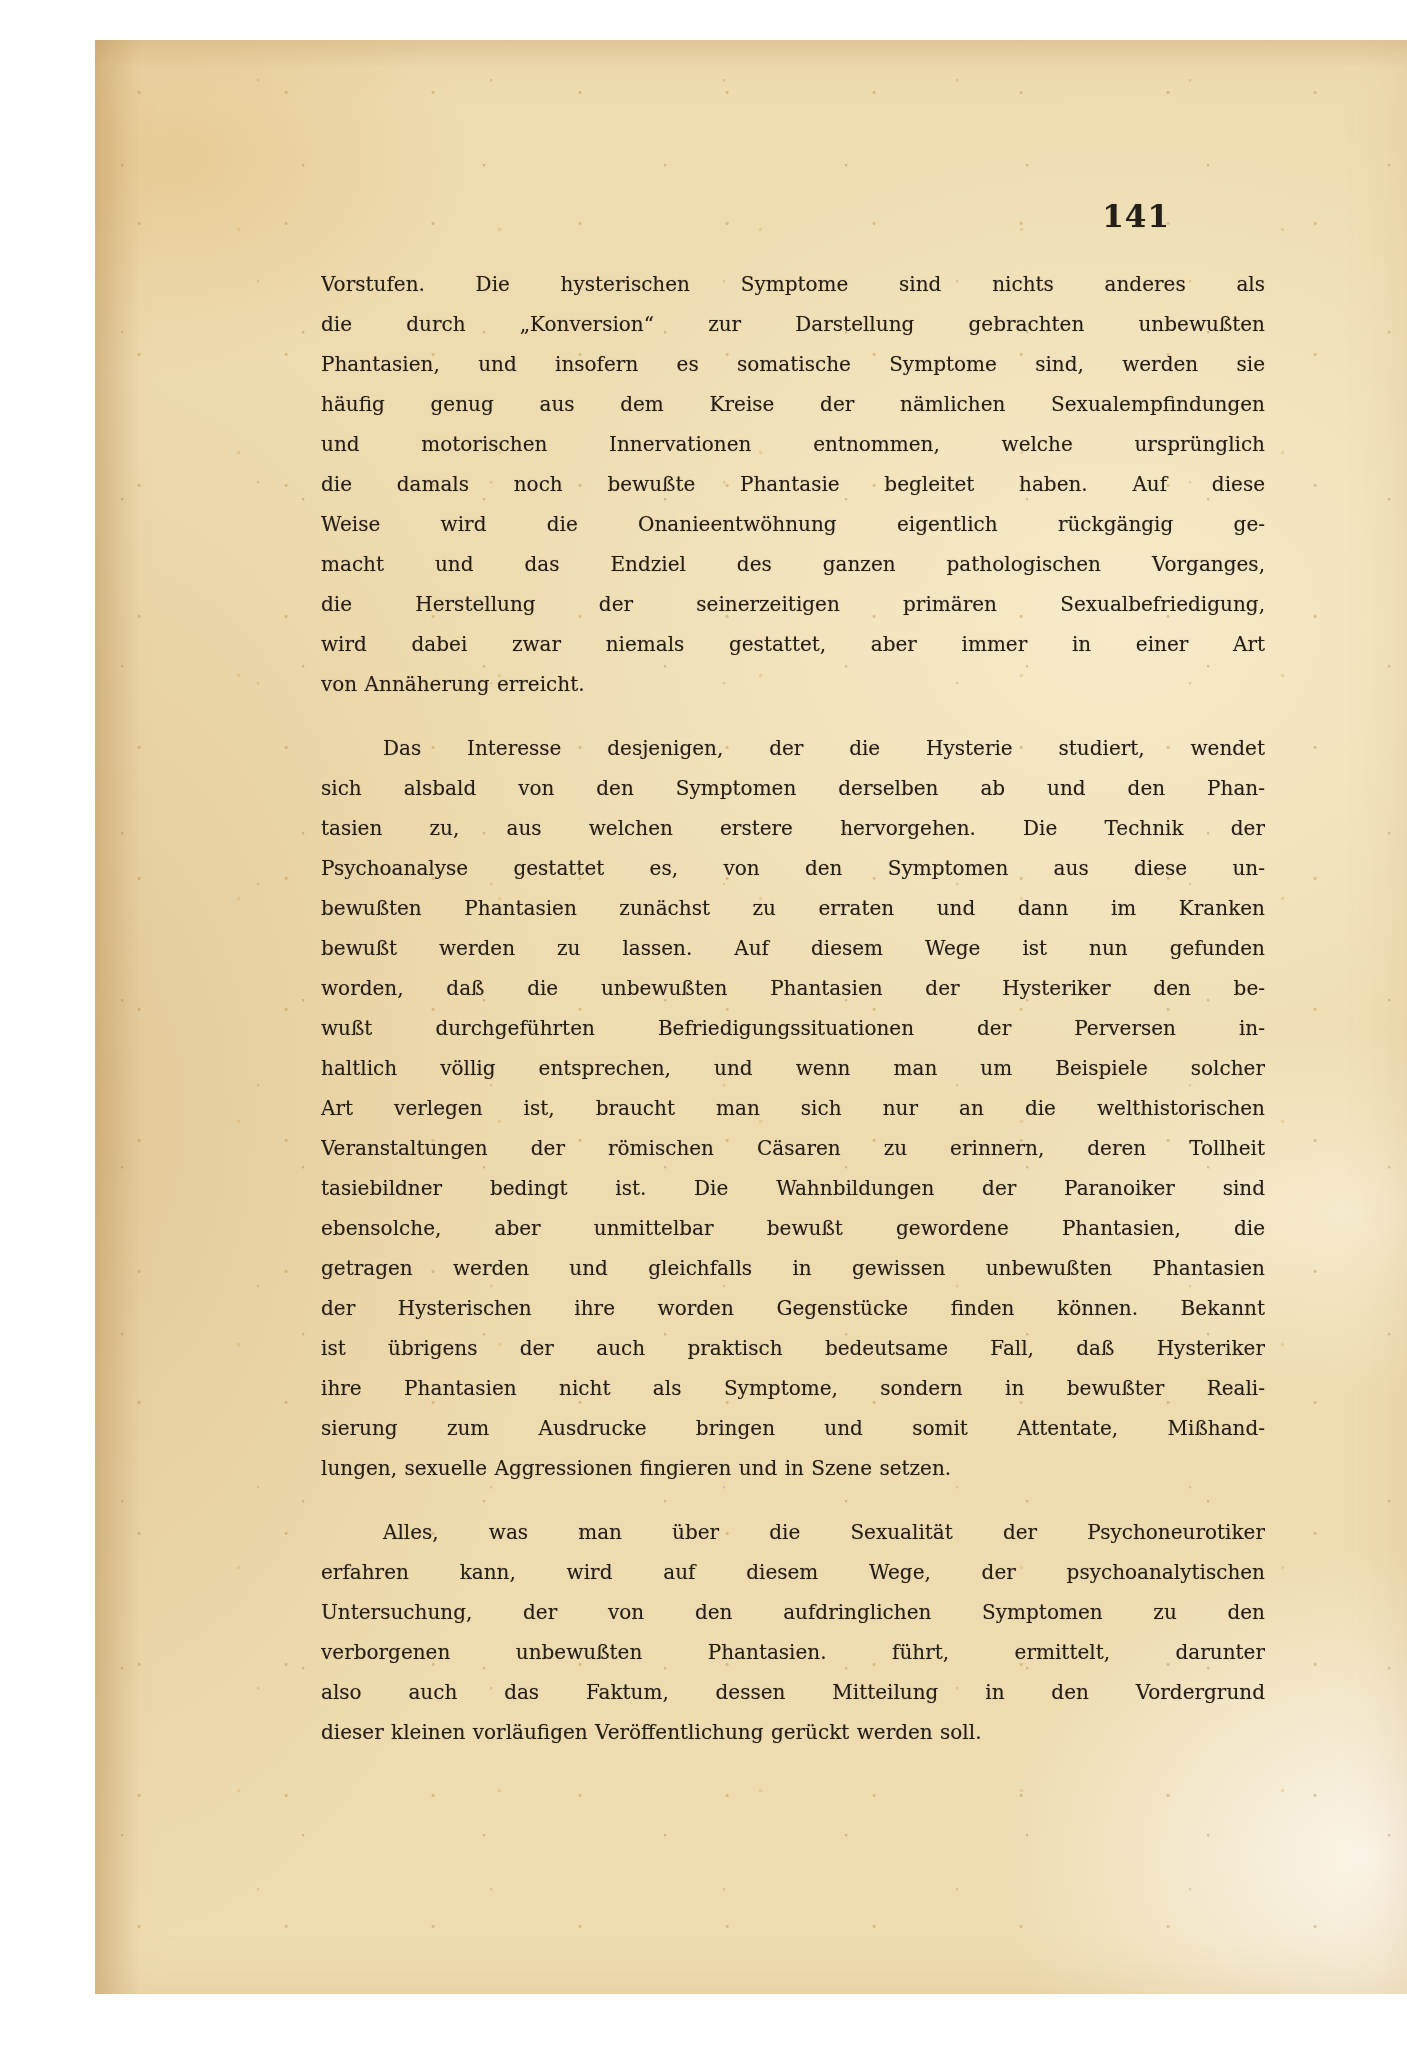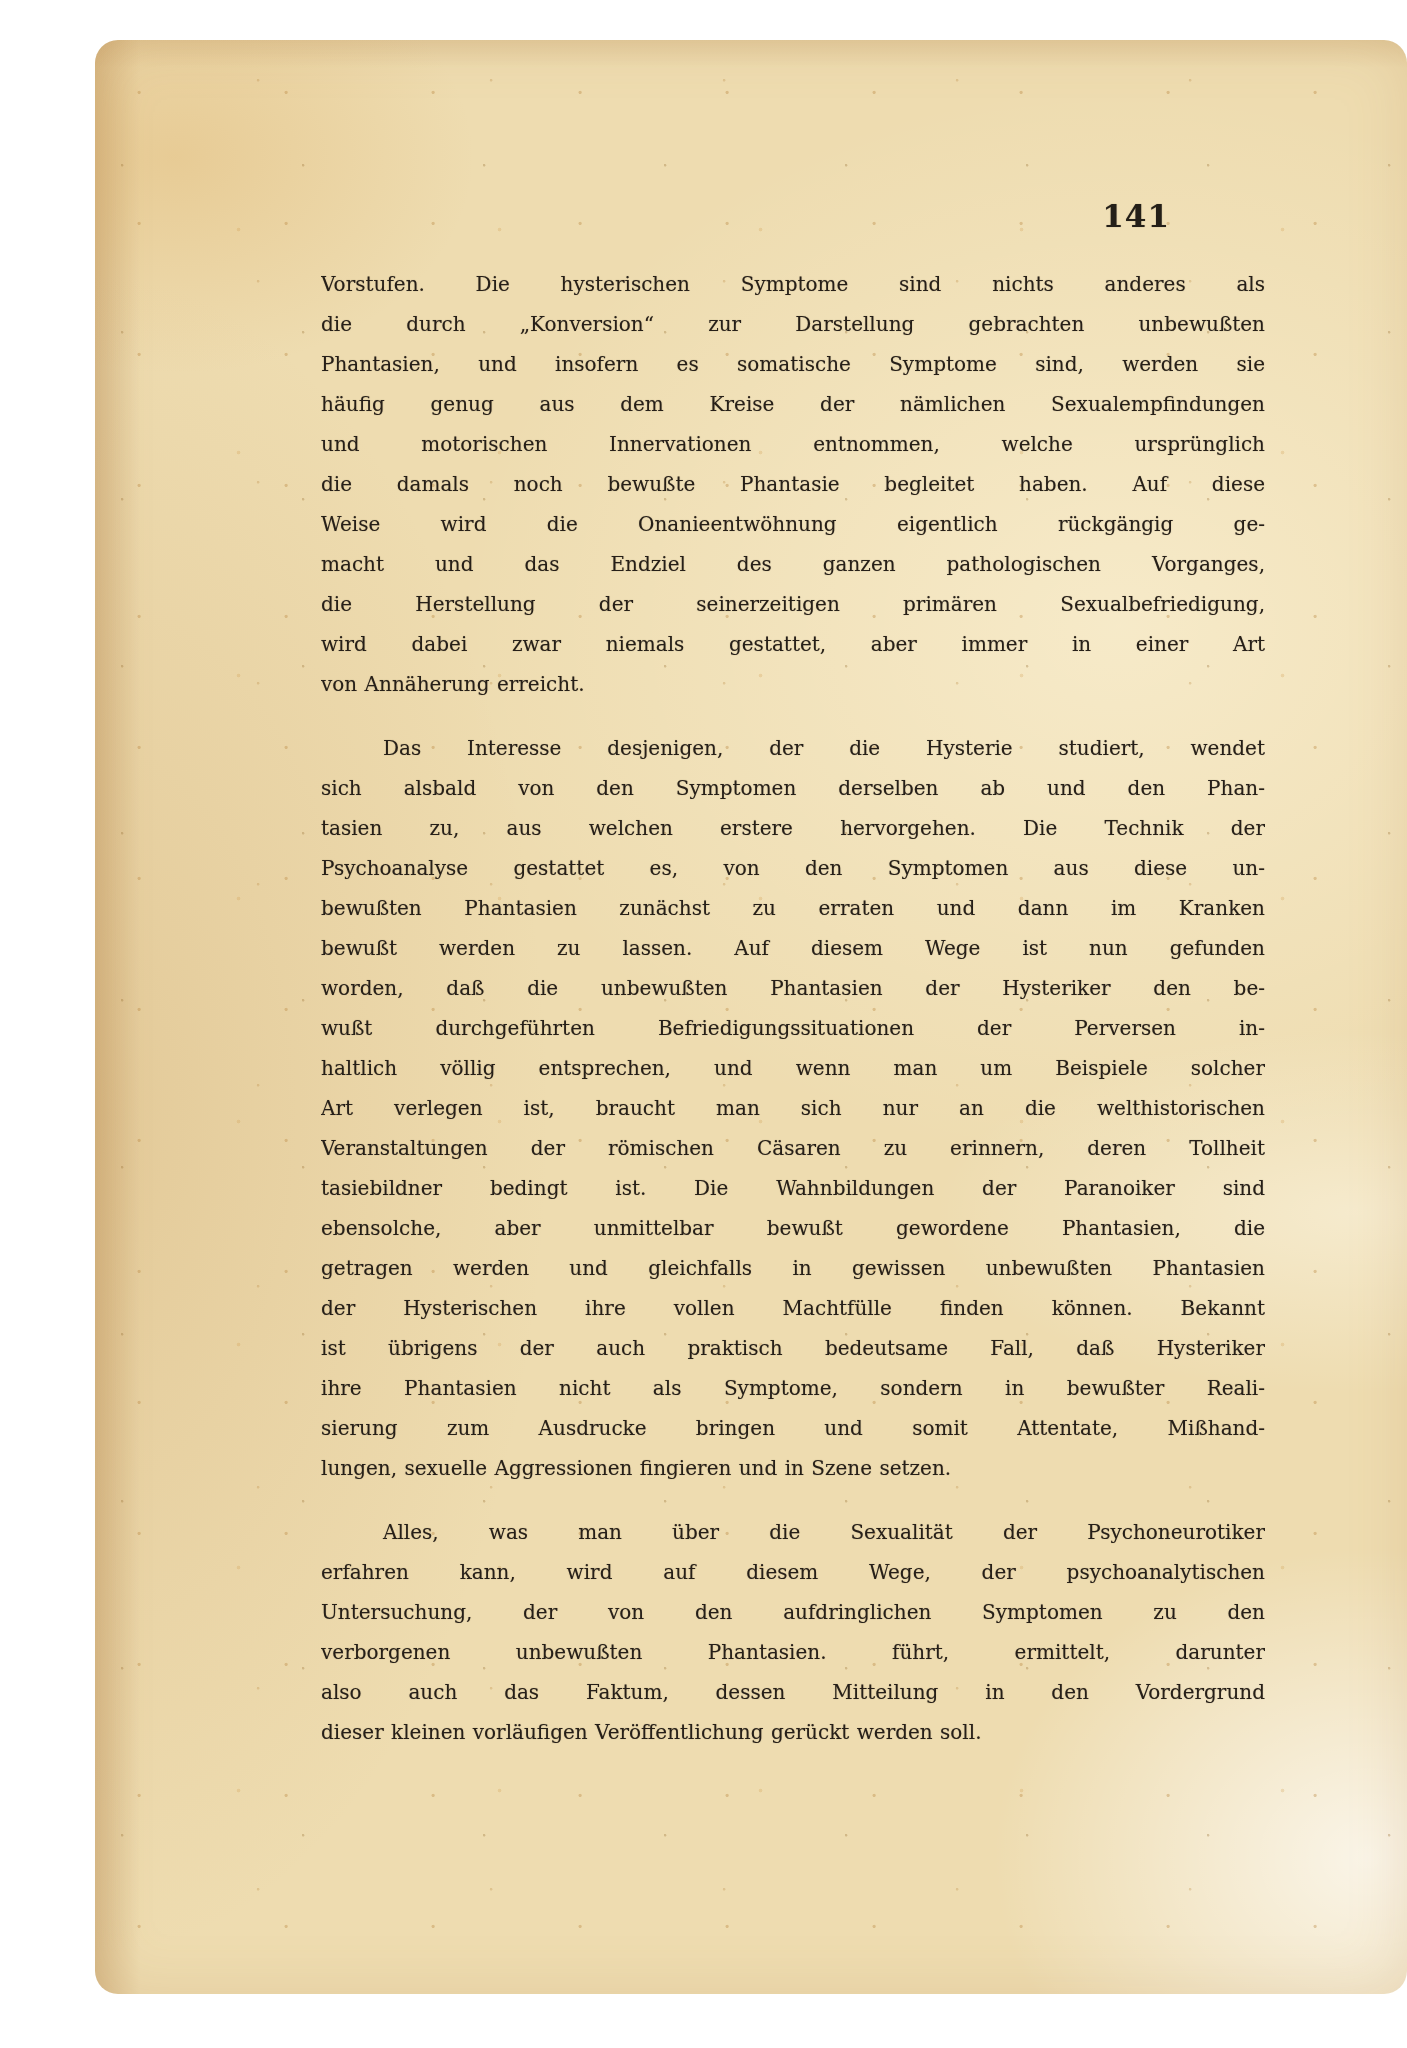--- a/index.html
+++ b/index.html
@@ -33,21 +33,20 @@
       radial-gradient(430px 310px at 6% 6%, rgba(214,160,80,0.28), rgba(214,160,80,0) 70%),
       linear-gradient(90deg, rgba(170,120,60,0.30), rgba(170,120,60,0) 45px),
       linear-gradient(180deg, rgba(170,120,60,0.16), rgba(170,120,60,0) 28px);
     background-size:
       147px 131px,
       233px 201px,
       181px 167px,
       261px 223px,
       auto, auto, auto, auto, auto, auto, auto;
     box-shadow: inset 0 0 60px rgba(180,130,70,0.18);
-    border-radius: 23px;
   }
   .page-number {
     position: absolute;
     top: 158px;
     right: 237px;
     font-size: 31px;
     font-weight: 700;
     letter-spacing: 1px;
     color: #241f18;
     text-shadow: 0 0 1px rgba(40,30,20,0.45);
@@ -103,21 +102,21 @@
         <div class="line">bewußten Phantasien zunächst zu erraten und dann im Kranken</div>
         <div class="line">bewußt werden zu lassen. Auf diesem Wege ist nun gefunden</div>
         <div class="line">worden, daß die unbewußten Phantasien der Hysteriker den be-</div>
         <div class="line">wußt durchgeführten Befriedigungssituationen der Perversen in-</div>
         <div class="line">haltlich völlig entsprechen, und wenn man um Beispiele solcher</div>
         <div class="line">Art verlegen ist, braucht man sich nur an die welthistorischen</div>
         <div class="line">Veranstaltungen der römischen Cäsaren zu erinnern, deren Tollheit</div>
         <div class="line">tasiebildner bedingt ist. Die Wahnbildungen der Paranoiker sind</div>
         <div class="line">ebensolche, aber unmittelbar bewußt gewordene Phantasien, die</div>
         <div class="line">getragen werden und gleichfalls in gewissen unbewußten Phantasien</div>
-        <div class="line">der Hysterischen ihre vollen Machtfülle finden können. Bekannt</div>
+        <div class="line">der Hysterischen ihre worden Gegenstücke finden können. Bekannt</div>
         <div class="line">ist übrigens der auch praktisch bedeutsame Fall, daß Hysteriker</div>
         <div class="line">ihre Phantasien nicht als Symptome, sondern in bewußter Reali-</div>
         <div class="line">sierung zum Ausdrucke bringen und somit Attentate, Mißhand-</div>
         <div class="line last">lungen, sexuelle Aggressionen fingieren und in Szene setzen.</div>
         <div class="line indent">Alles, was man über die Sexualität der Psychoneurotiker</div>
         <div class="line">erfahren kann, wird auf diesem Wege, der psychoanalytischen</div>
         <div class="line">Untersuchung, der von den aufdringlichen Symptomen zu den</div>
         <div class="line">verborgenen unbewußten Phantasien. führt, ermittelt, darunter</div>
         <div class="line">also auch das Faktum, dessen Mitteilung in den Vordergrund</div>
         <div class="line last">dieser kleinen vorläufigen Veröffentlichung gerückt werden soll.</div>

